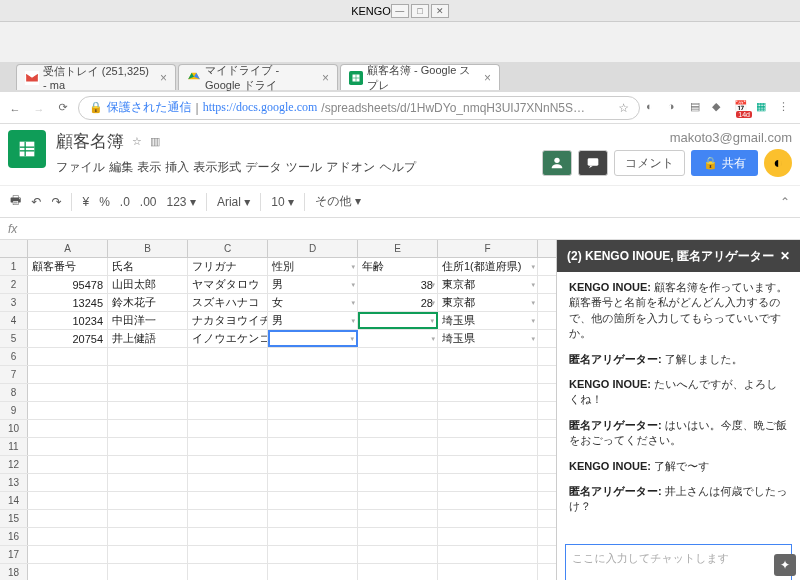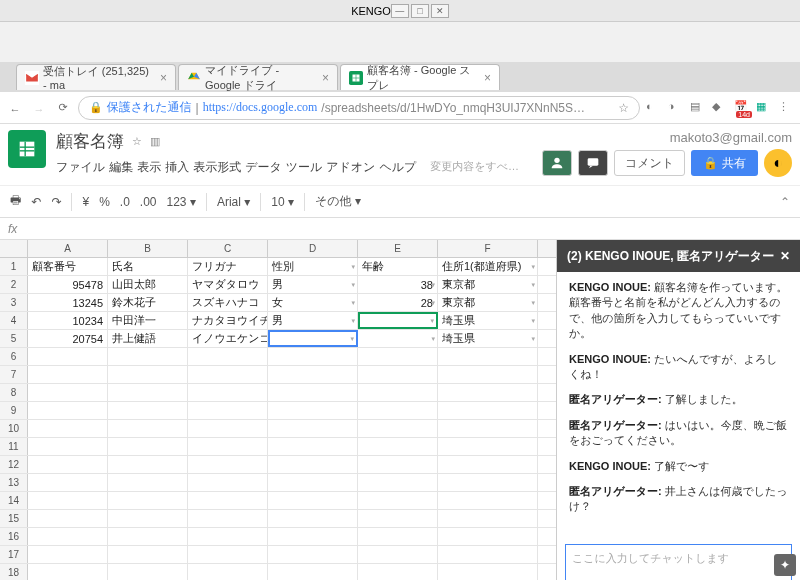--- a/index.html
+++ b/index.html
@@ -22,21 +22,21 @@
 .exticon { width: 16px; height: 16px; color: #777; position: relative; }
 .badge14d { position: absolute; bottom: -2px; right: -2px; background: #d33; color: #fff; font-size: 7px; padding: 0 2px; border-radius: 2px; }
 .appheader { height: 62px; background: #fff; display: flex; padding: 6px 8px 0 8px; border-bottom: 1px solid #eee; }
 .logo { width: 38px; height: 38px; background: #0f9d58; border-radius: 4px; display: flex; align-items: center; justify-content: center; margin-right: 10px; }
 .logo svg { width: 22px; height: 22px; }
 .docinfo { flex: 1; }
 .doctitle-row { display: flex; align-items: center; gap: 8px; }
 .doctitle { font-size: 17px; color: #444; }
 .star { color: #888; }
 .folder { color: #888; }
-.menubar { display: flex; gap: 4px; margin-top: 6px; font-size: 12px; color: #444; }
+.menubar { display: flex; gap: 4px; margin-top: 6px; font-size: 12px; color: #444; align-items: center; }
 .mchanges { color: #aaa; font-size: 11px; margin-left: 10px; }
 .header-right { display: flex; flex-direction: column; align-items: flex-end; gap: 4px; }
 .email { font-size: 13px; color: #888; }
 .hbtns { display: flex; gap: 6px; align-items: center; }
 .iconbtn { width: 30px; height: 26px; border: 1px solid #ccc; border-radius: 3px; display: flex; align-items: center; justify-content: center; background: #fff; }
 .iconbtn.active { background: #3a7a5a; }
 .cmntbtn { height: 26px; border: 1px solid #ccc; border-radius: 3px; padding: 0 10px; background: #fff; font-size: 12px; color: #555; }
 .sharebtn { height: 26px; border: none; border-radius: 3px; padding: 0 12px; background: #4285f4; color: #fff; font-size: 12px; display: flex; align-items: center; gap: 4px; }
 .avatar { width: 28px; height: 28px; border-radius: 50%; background: #fbc02d; display: flex; align-items: center; justify-content: center; font-size: 16px; }
 .toolbar { height: 32px; background: #fff; border-bottom: 1px solid #ddd; display: flex; align-items: center; padding: 0 10px; gap: 10px; font-size: 12px; color: #555; }
@@ -158,21 +158,20 @@
     <div class="menubar">
       <span>ファイル</span>
       <span>編集</span>
       <span>表示</span>
       <span>挿入</span>
       <span>表示形式</span>
       <span>データ</span>
       <span>ツール</span>
       <span>アドオン</span>
       <span>ヘルプ</span>
-      <span class="mchanges">変更内容をすべ…</span>
     </div>
   </div>
   <div class="header-right">
     <span class="email">makoto3@gmail.com</span>
     <div class="hbtns">
       <div class="iconbtn active">
           <svg width="16" height="16" viewBox="0 0 24 24">
             <circle cx="12" cy="8" r="4" fill="#fff"></circle>
             <path d="M4 20c0-4 4-6 8-6s8 2 8 6" fill="#fff"></path>
           </svg>
@@ -404,22 +403,22 @@
       </div>
   </div>
 
   <div class="chatpanel">
     <div class="chathdr">
       <span>(2) KENGO INOUE, 匿名アリゲーター</span>
       <span>✕</span>
     </div>
     <div class="chatbody" id="chatbody">
         <div class="chatmsg"><b>KENGO INOUE:</b> 顧客名簿を作っています。顧客番号と名前を私がどんどん入力するので、他の箇所を入力してもらっていいですか。</div>
+        <div class="chatmsg"><b>匿名アリゲーター:</b> 了解しました。</div>
         <div class="chatmsg"><b>KENGO INOUE:</b> たいへんですが、よろしくね！</div>
-        <div class="chatmsg"><b>匿名アリゲーター:</b> 了解しました。</div>
         <div class="chatmsg"><b>匿名アリゲーター:</b> はいはい。今度、晩ご飯をおごってください。</div>
         <div class="chatmsg"><b>KENGO INOUE:</b> 了解で〜す</div>
         <div class="chatmsg"><b>匿名アリゲーター:</b> 井上さんは何歳でしたっけ？</div>
       </div>
     <div class="chatinput">ここに入力してチャットします</div>
   </div>
 </div>
 
 <div class="sheettabs">
   <span>＋</span>

